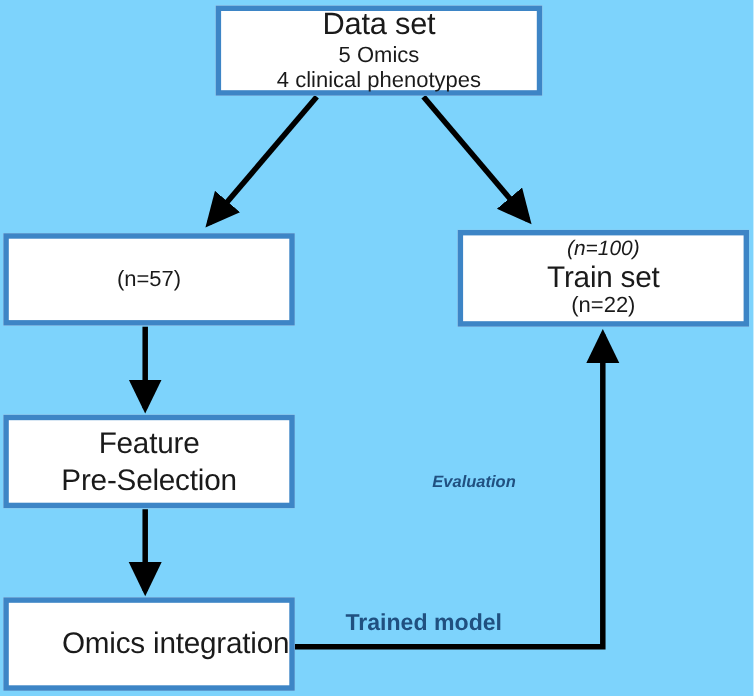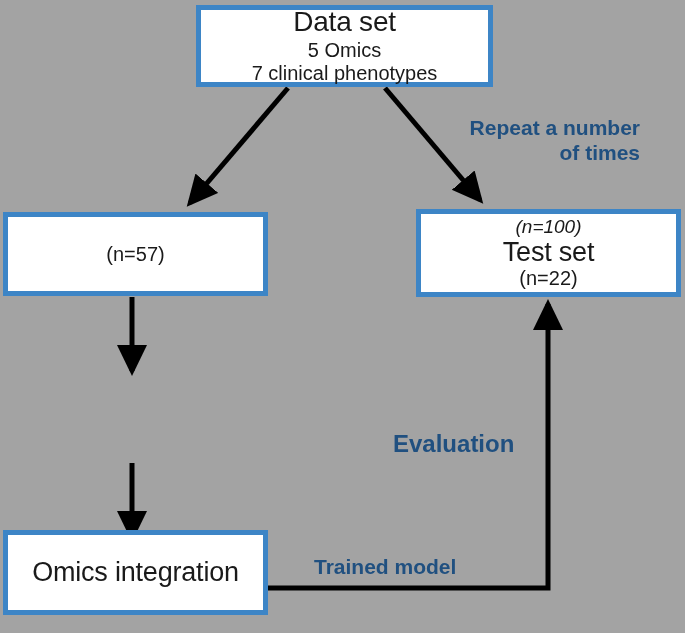--- a/index.html
+++ b/index.html
@@ -7,21 +7,21 @@
     padding: 0;
     background: #ffffff;
   }
   body {
     font-family: "Liberation Sans", sans-serif;
   }
   #canvas {
     position: relative;
     width: 685px;
     height: 633px;
-    background: #a3a3a3;
+    background: #7dd3fc;
     overflow: hidden;
   }
   .svg-layer {
     position: absolute;
     left: 0;
     top: 0;
     width: 685px;
     height: 633px;
     pointer-events: none;
   }
@@ -54,21 +54,21 @@
     font-style: italic;
     line-height: 1.15;
     white-space: nowrap;
   }
 
   
   #node-dataset       { left: 196px; top: 5px;   width: 297px; height: 82px; }
   #node-trainset      { left: 3px;   top: 212px; width: 265px; height: 84px; }
   #node-testset       { left: 416px; top: 209px; width: 265px; height: 88px; }
   #node-feature       { left: 3px;   top: 377px; width: 265px; height: 85px; }
-  #node-omics         { left: 3px;   top: 530px; width: 265px; height: 85px; }
+  #node-omics         { left: 3px;   top: 543px; width: 265px; height: 85px; align-items: flex-end; }
 
   #node-dataset .big  { font-size: 28px; margin-bottom: 1px; }
   #node-feature .big  { line-height: 1.22; }
   #node-omics  .big   { font-size: 27px; }
 
   .edge-label {
     position: absolute;
     color: #205080;
     font-weight: bold;
     z-index: 4;
@@ -78,22 +78,23 @@
     left: 430px;
     top: 116px;
     width: 210px;
     font-size: 21px;
     line-height: 1.18;
     text-align: right;
   }
   #label-evaluation {
     left: 393px;
     top: 430px;
-    font-size: 24px;
+    font-size: 15px;
     text-align: left;
+    font-style: italic;
   }
   #label-trained {
     left: 314px;
     top: 555px;
     font-size: 21px;
     text-align: left;
   }
 </style>
 </head>
 <body>
@@ -114,36 +115,38 @@
     <line x1="132" y1="297" x2="132" y2="371" stroke="#000000" stroke-width="5" marker-end="url(#arrowhead)"></line>
 
     <line x1="132" y1="463" x2="132" y2="537" stroke="#000000" stroke-width="5" marker-end="url(#arrowhead)"></line>
 
     <path d="M268,588 L548,588 L548,304" fill="none" stroke="#000000" stroke-width="5" marker-end="url(#arrowhead)"></path>
   </svg>
 
   <div class="node" id="node-dataset">
     <div class="big">Data set</div>
     <div class="small">5 Omics</div>
-    <div class="small">7 clinical phenotypes</div>
+    <div class="small">4 clinical phenotypes</div>
   </div>
 
   <div class="node" id="node-trainset">
     <div class="small">(n=57)</div>
   </div>
 
   <div class="node" id="node-testset">
     <div class="ital">(n=100)</div>
-    <div class="big">Test set</div>
+    <div class="big">Train set</div>
     <div class="small">(n=22)</div>
   </div>
 
+  <div class="node" id="node-feature">
+    <div class="big">Feature</div>
+    <div class="big">Pre-Selection</div>
+  </div>
 
   <div class="node" id="node-omics">
     <div class="big">Omics integration</div>
   </div>
 
-  <div class="edge-label" id="label-repeat">Repeat a number
-of times</div>
   <div class="edge-label" id="label-evaluation">Evaluation</div>
   <div class="edge-label" id="label-trained">Trained model</div>
 
 </div>
 
 </body></html>

